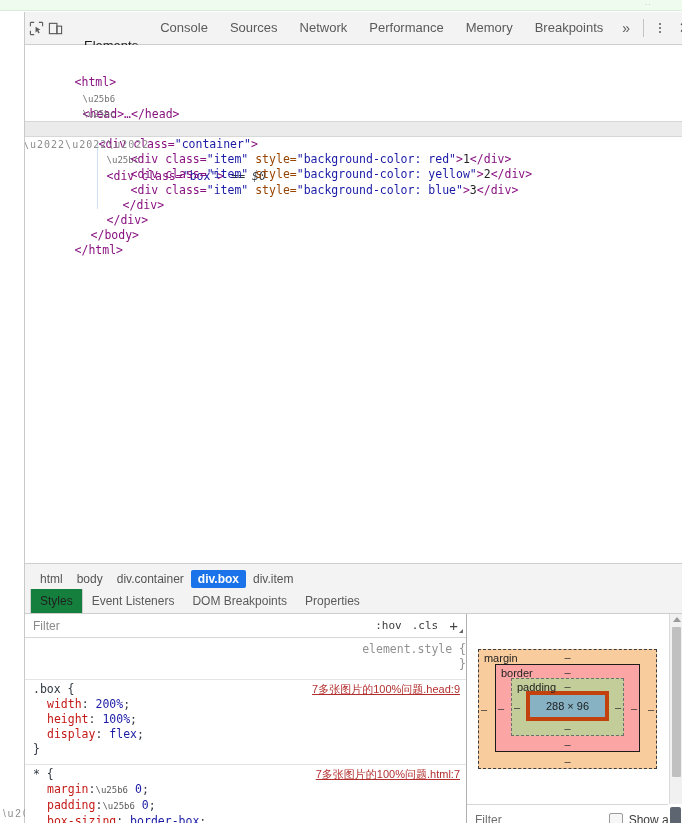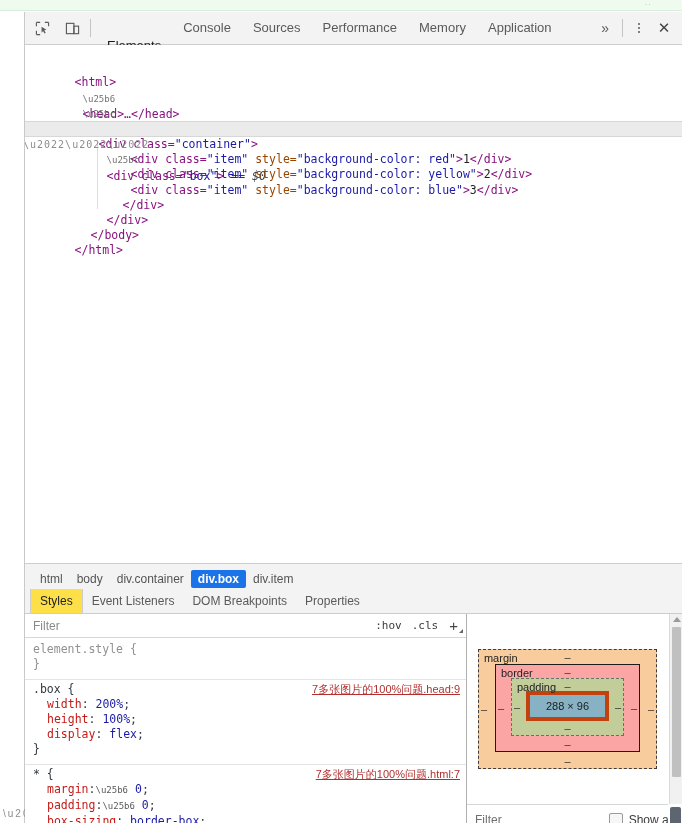--- a/index.html
+++ b/index.html
@@ -202,21 +202,21 @@
     padding-left: 5px;
     font-size: 12px;
   }
   .pane-tab {
     display: flex; align-items: center;
     padding: 0 9px;
     color: #5a5a5a;
     cursor: pointer;
   }
   .pane-tab.active {
-    background: #fde047;
+    background: #15803d;
     color: #202020;
     border-left: 1px solid #cdcdcd;
     border-right: 1px solid #cdcdcd;
   }
 
   
   .styles-col {
     position: absolute;
     left: 25px; top: 602px;
     width: 442px; height: 221px;
@@ -259,21 +259,21 @@
   }
   .rules {
     font-family: "DejaVu Sans Mono", monospace;
     font-size: 11.5px;
     line-height: 15px;
     padding-top: 2px;
   }
   .rule { position: relative; padding: 2px 0 4px 8px; }
   .rule.sep { border-top: 1px solid #e4e4e4; margin-top: 3px; }
   .sel { color: #303942; }
-  .sel.muted { color: #919191; }
+  .sel.muted { color: #919191; text-align: right; }
   .src {
     position: absolute;
     right: 6px; top: 2px;
     color: #b32f2f;
     text-decoration: underline;
     font-family: "Liberation Sans", sans-serif;
     font-size: 11px;
     cursor: pointer;
   }
   .decl { padding-left: 14px; white-space: pre; }
@@ -438,27 +438,30 @@
       <div class="tab active">
           <span>Elements</span>
         </div>
       <div class="tab">
           <span>Console</span>
         </div>
       <div class="tab">
           <span>Sources</span>
         </div>
       <div class="tab">
+          <span>Network</span>
+        </div>
+      <div class="tab">
           <span>Performance</span>
         </div>
       <div class="tab">
           <span>Memory</span>
         </div>
       <div class="tab">
-          <span>Application</span>
+          <span>Breakpoints</span>
         </div>
     </div>
     <div class="tb-right">
       <span class="chev">»</span>
       <div class="tb-sep"></div>
       <div class="kebab">
           <i></i>
           <i></i>
           <i></i>
         </div>

